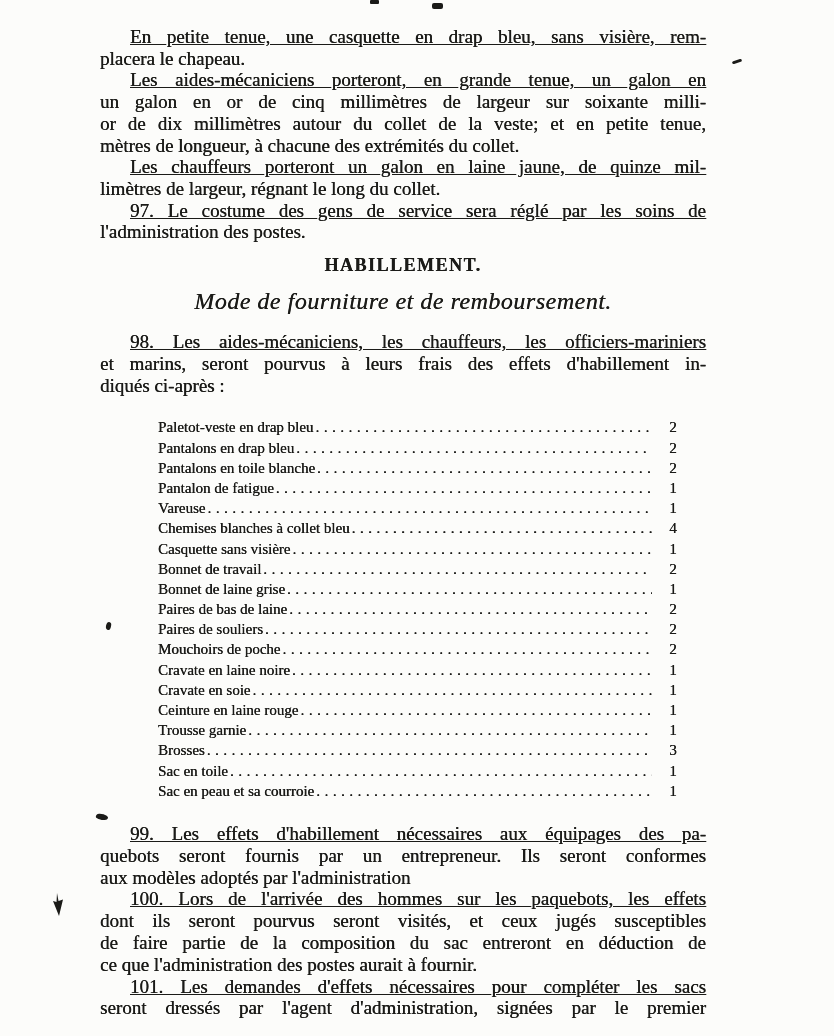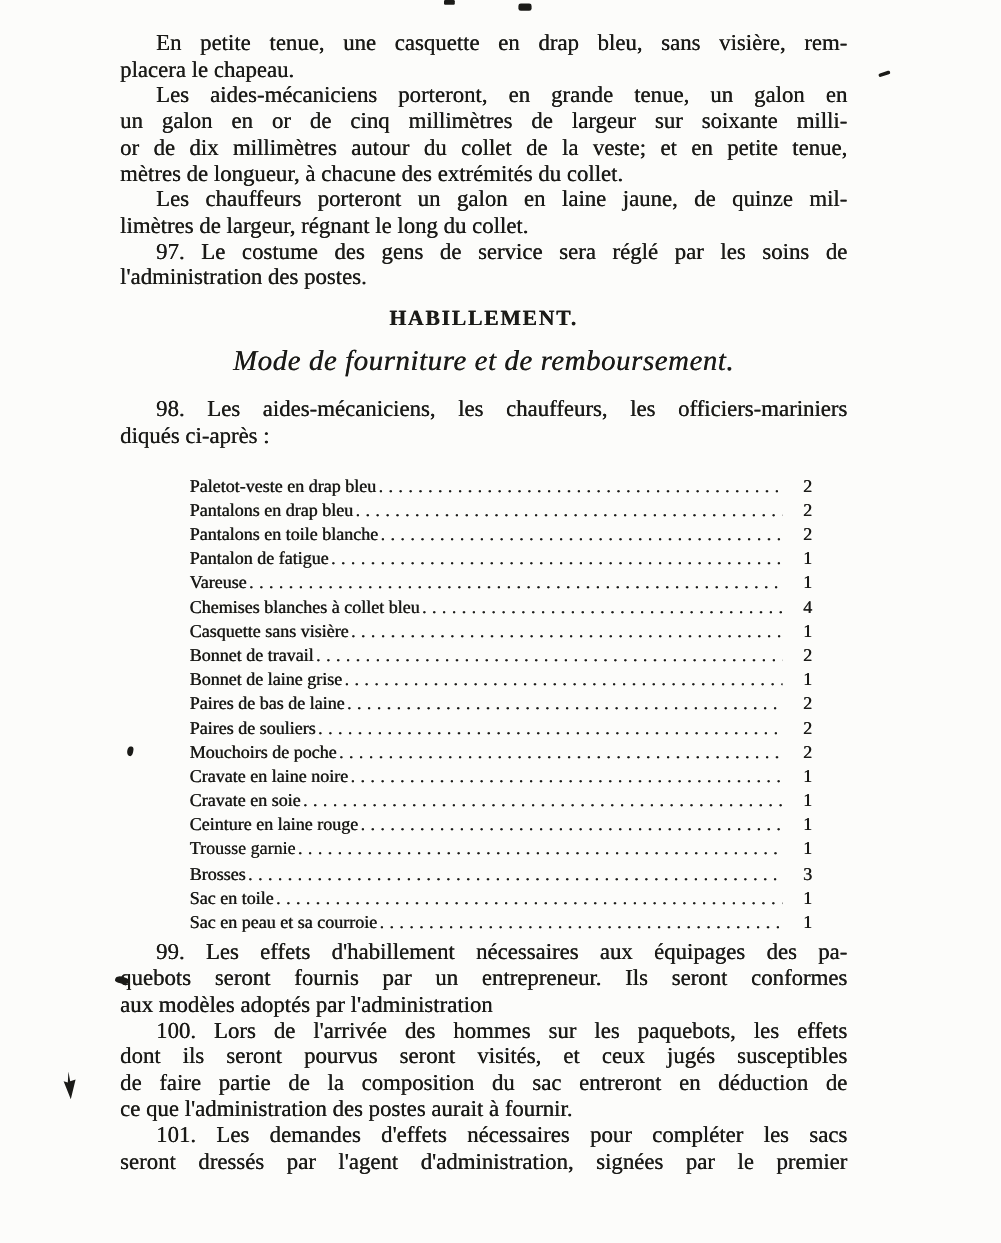--- a/index.html
+++ b/index.html
@@ -22,21 +22,21 @@
   }
   .para-block .line {
     line-height: 21.7px;
     text-align: left;
     white-space: normal;
   }
   .para-block .line.full {
     text-align: justify;
     text-align-last: justify;
   }
-  .para-block .line.indent { text-indent: 30px; }
+  .para-block .line.indent { text-indent: 30px; text-decoration: underline; }
 
   .heading {
     margin: 15px 0 0 0;
     font-size: 18px;
     font-weight: bold;
     letter-spacing: 1.5px;
     text-align: center;
     line-height: 14px;
   }
   .subtitle {
@@ -66,21 +66,21 @@
     overflow: hidden;
     white-space: nowrap;
     margin-right: 4px;
   }
   .supply-list .dots::after {
     content: "..........................................................................................";
     letter-spacing: 4.5px;
   }
   .supply-list .qty { flex: 0 0 34px; text-align: center; }
 
-  .bottom { margin-top: 4px; }
+  .bottom { margin-top: 22px; }
   .bottom .line, .intro .line { line-height: 21.8px; }
 
   
   .artifact { position: absolute; background: #1b1b18; }
   .frag-left   { left: 370px; top: 0;    width: 9px;  height: 4px; border-radius: 1px; }
   .frag-center { left: 432px; top: 3px;  width: 11px; height: 6px; border-radius: 2px; }
   .tick-right  { left: 732px; top: 60px; width: 10px; height: 3px; border-radius: 2px; transform: rotate(-18deg); }
   .dot-left    { left: 106px; top: 622px; width: 5px; height: 8px; border-radius: 50% 50% 40% 60%; transform: rotate(14deg); }
   .comma-left  { left: 96px;  top: 814px; width: 12px; height: 6px; border-radius: 60% 40% 70% 30%; transform: rotate(20deg); }
   .blot        { left: 50px;  top: 892px; width: 16px; height: 26px; background: transparent; }
@@ -125,20 +125,21 @@
       </div>
 
     <h3 class="heading">HABILLEMENT.</h3>
 
     <div class="subtitle">Mode de fourniture et de remboursement.</div>
 
     <div class="para-block intro">
 
         <div class="line indent full">98. Les aides-mécaniciens, les chauffeurs, les officiers-mariniers</div>
 
+        <div class="line full">et marins, seront pourvus à leurs frais des effets d'habillement in-</div>
 
         <div class="line">diqués ci-après :</div>
       </div>
 
     <div class="supply-list">
 
         <div class="row">
           <span class="item">Paletot-veste en drap bleu</span>
           <span class="dots"></span>
           <span class="qty">2</span>

